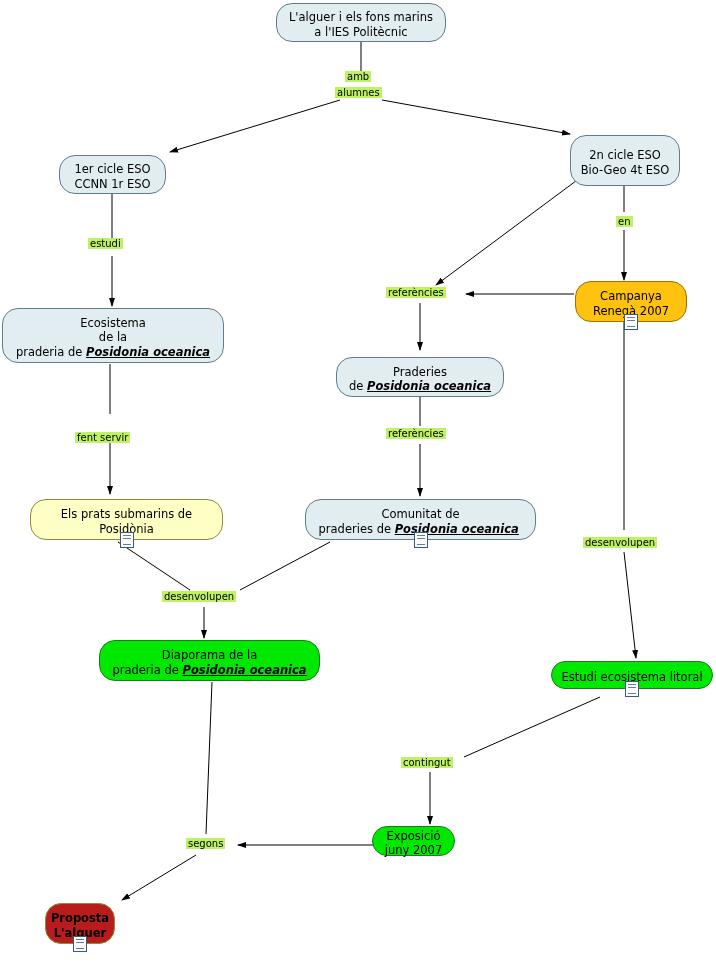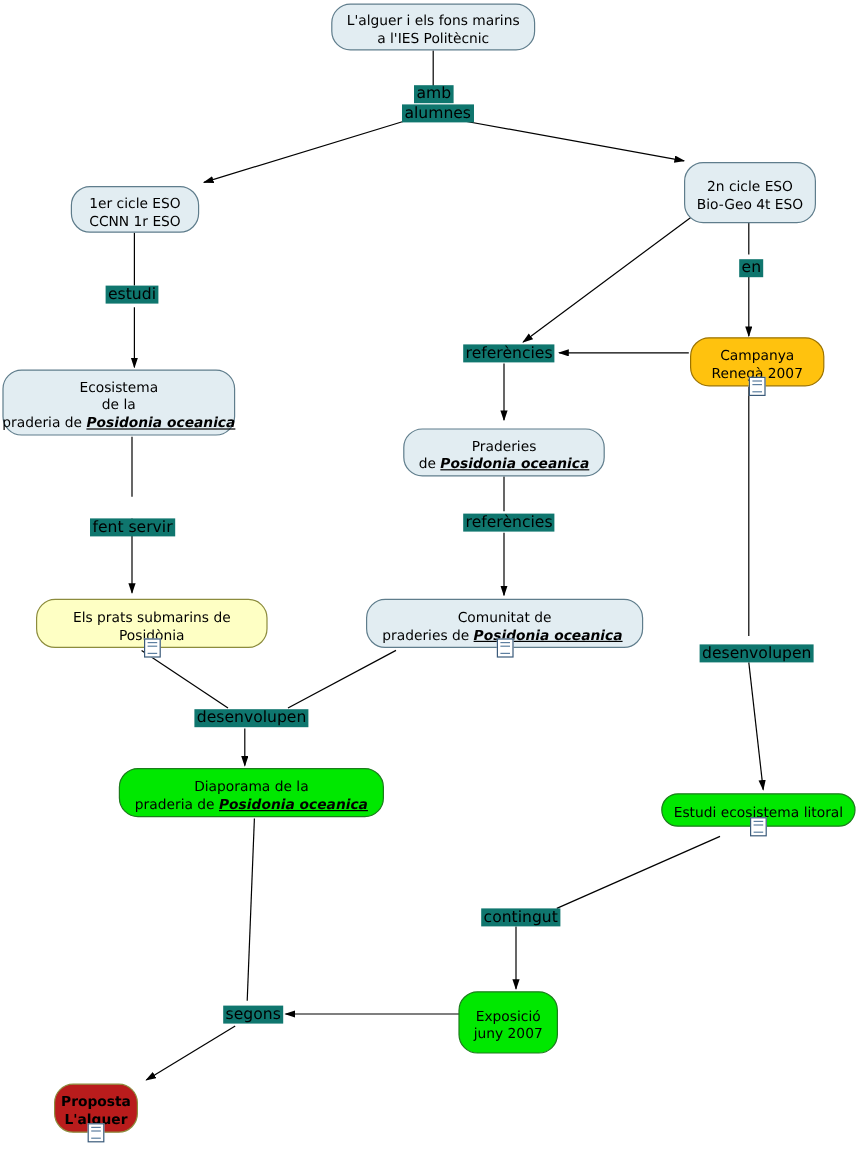--- a/index.html
+++ b/index.html
@@ -95,23 +95,23 @@
     left: 2px;
     top: 5px;
     right: 2px;
     bottom: 2px;
     border-top: 1px solid #5d7fa0;
     border-bottom: 1px solid #5d7fa0;
     box-sizing: border-box;
   }
   .edge-label {
     position: absolute;
-    font-size: 13px;
+    font-size: 10px;
     color: #000000;
-    background: #0f766e;
+    background: #bef264;
     padding: 0 2px;
     white-space: nowrap;
   }
 </style>
 </head>
 <body>
 
 <div id="canvas">
 
   <svg class="edges" viewBox="0 0 716 966">
@@ -184,21 +184,21 @@
     <span class="line">2n cicle ESO</span>
     <span class="line">Bio-Geo 4t ESO</span>
   </div>
 
   <div class="node orange" style="left:575px; top:281px; width:112px; height:41px;">
     <span class="line">Campanya</span>
     <span class="line">Renegà 2007</span>
     <span class="badge"></span>
   </div>
 
-  <div class="node blue" style="left:2px; top:308px; width:194px; height:55px;">
+  <div class="node blue" style="left:2px; top:308px; width:222px; height:55px;">
     <span class="line">Ecosistema</span>
     <span class="line">de la</span>
     <span class="line">praderia de <span class="em">Posidonia oceanica</span></span>
   </div>
 
   <div class="node blue" style="left:336px; top:357px; width:168px; height:40px;">
     <span class="line">Praderies</span>
     <span class="line">de <span class="em">Posidonia oceanica</span></span>
   </div>
 
@@ -217,21 +217,21 @@
   <div class="node green" style="left:99px; top:640px; width:221px; height:41px;">
     <span class="line">Diaporama de la</span>
     <span class="line">praderia de <span class="em">Posidonia oceanica</span></span>
   </div>
 
   <div class="node green" style="left:551px; top:661px; width:162px; height:28px;">
     <span class="line">Estudi ecosistema litoral</span>
     <span class="badge"></span>
   </div>
 
-  <div class="node green" style="left:382px; top:826px; width:83px; height:52px;">
+  <div class="node green" style="left:372px; top:826px; width:83px; height:30px;">
     <span class="line">Exposició</span>
     <span class="line">juny 2007</span>
   </div>
 
   <div class="node yellow-note" style="left:45px; top:903px; width:70px; height:41px;">
     <span class="line">Proposta</span>
     <span class="line">L'alguer</span>
     <span class="badge"></span>
   </div>
 

